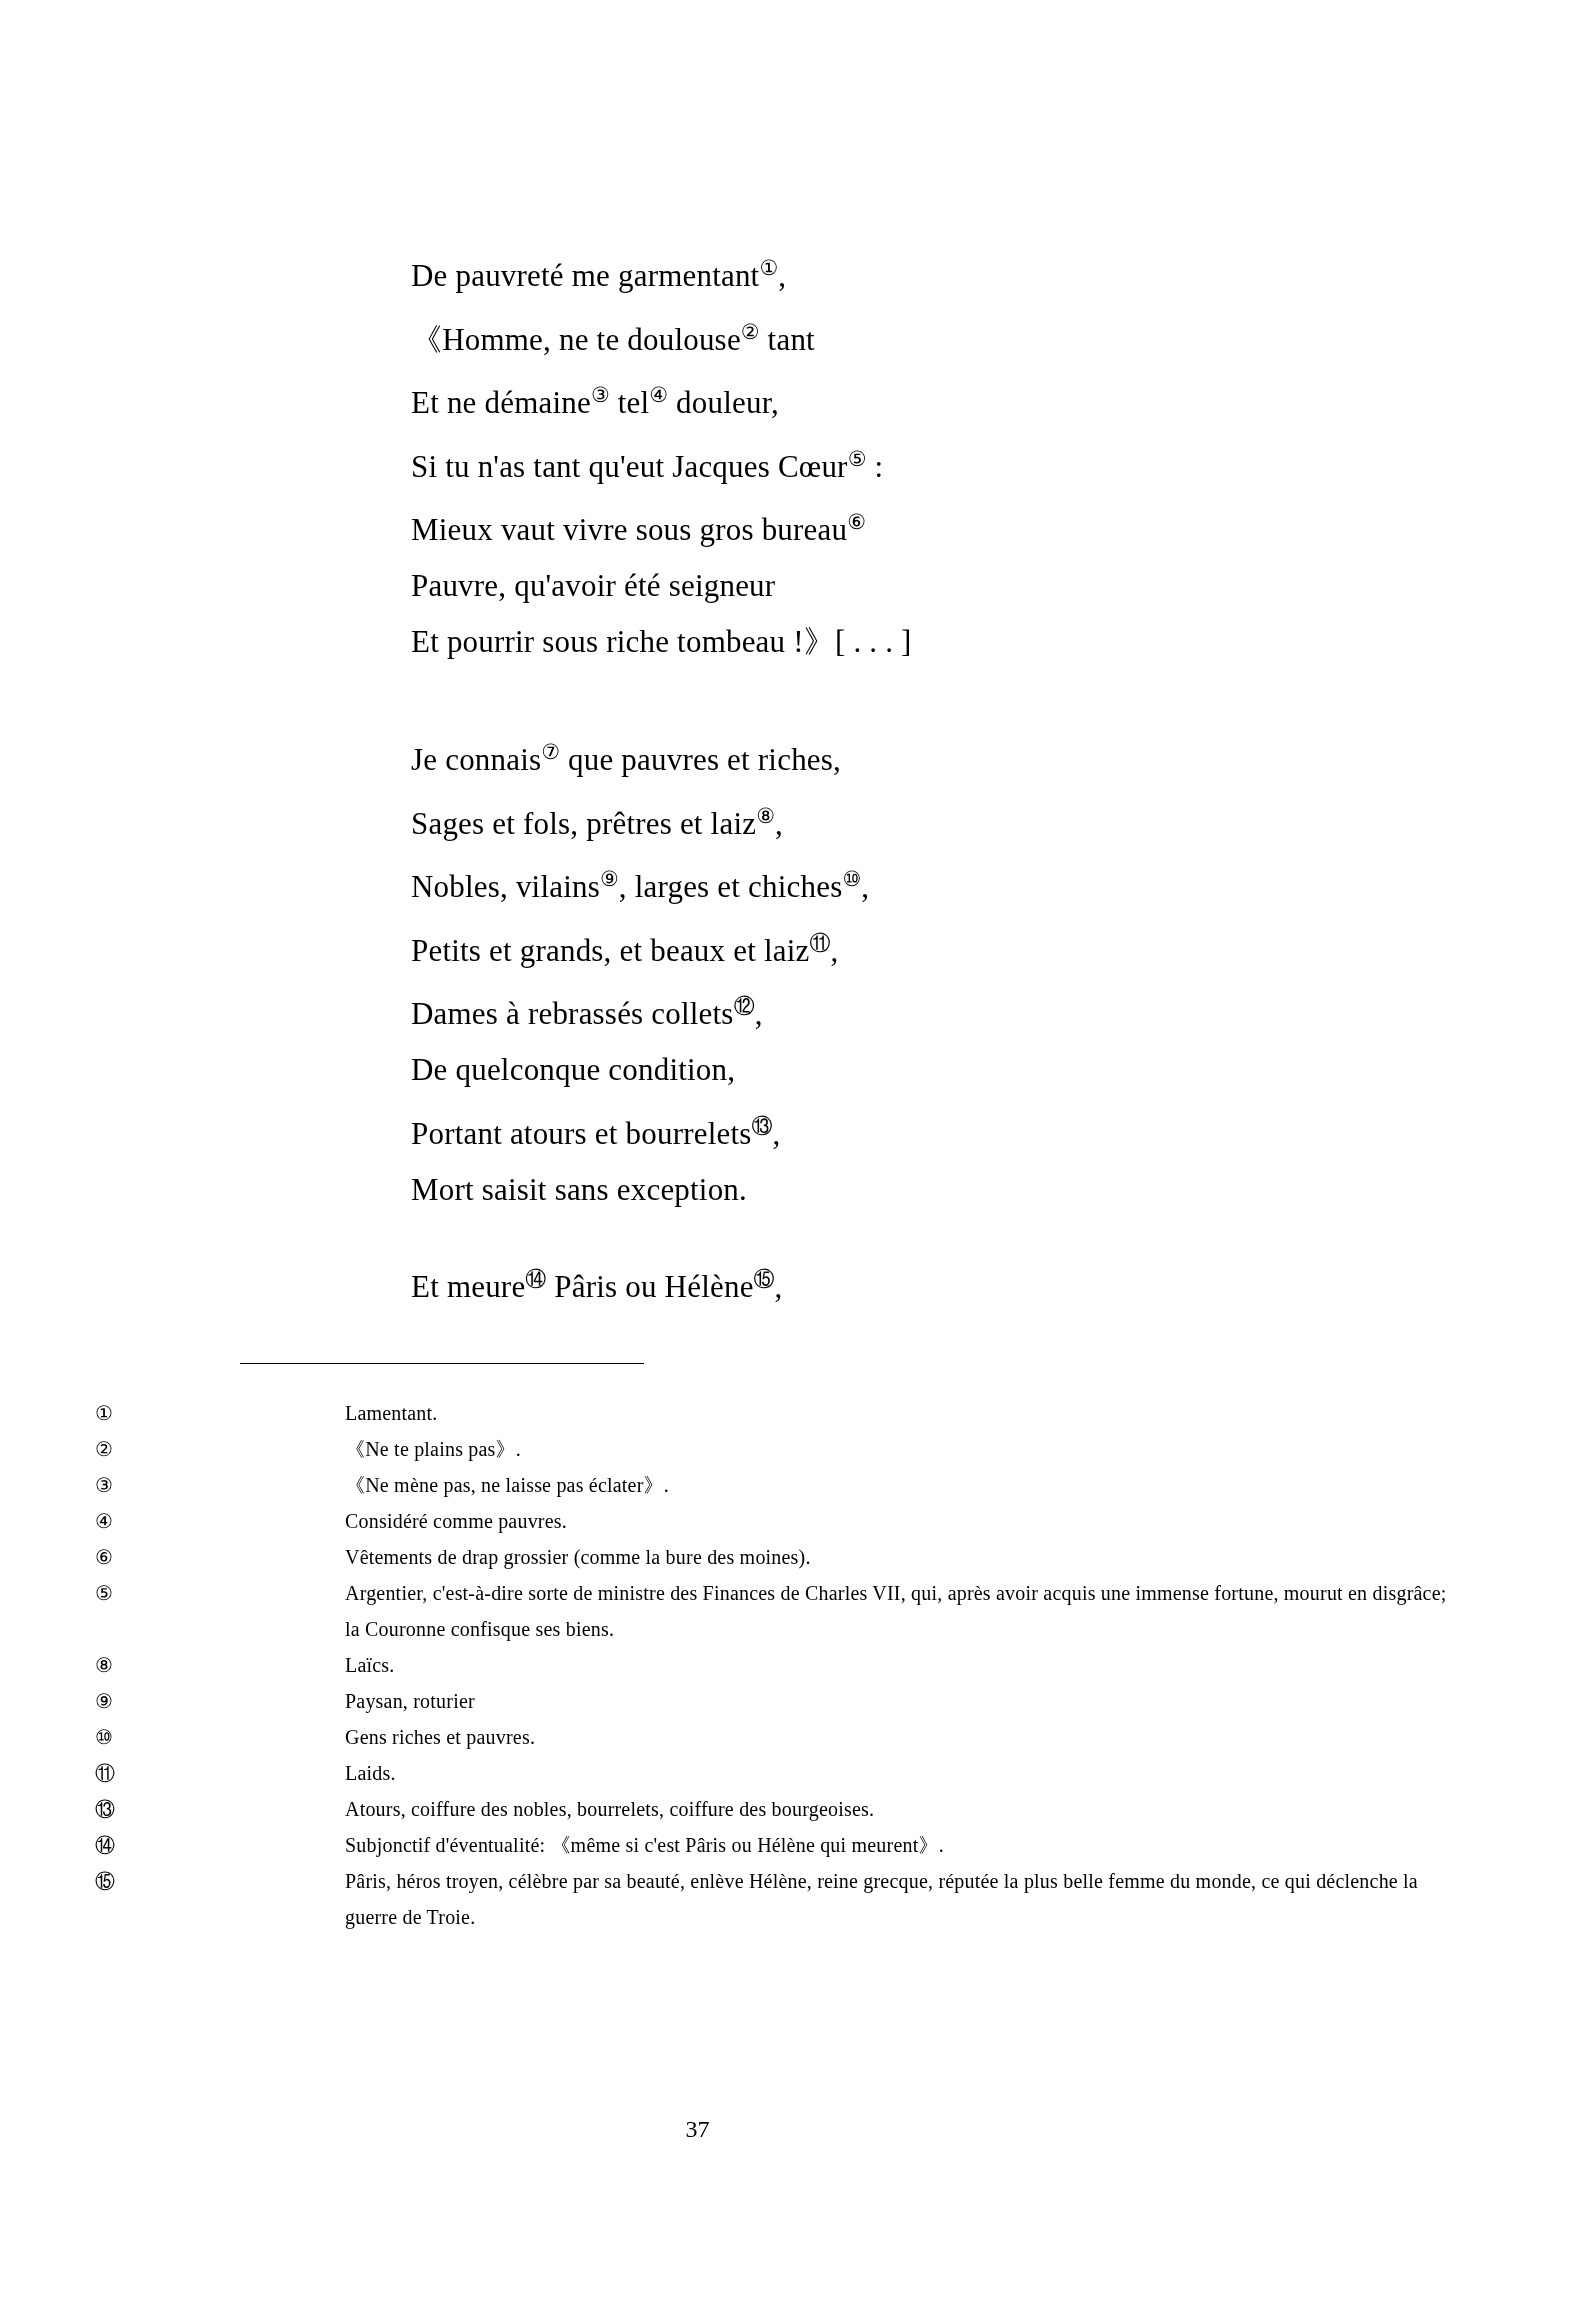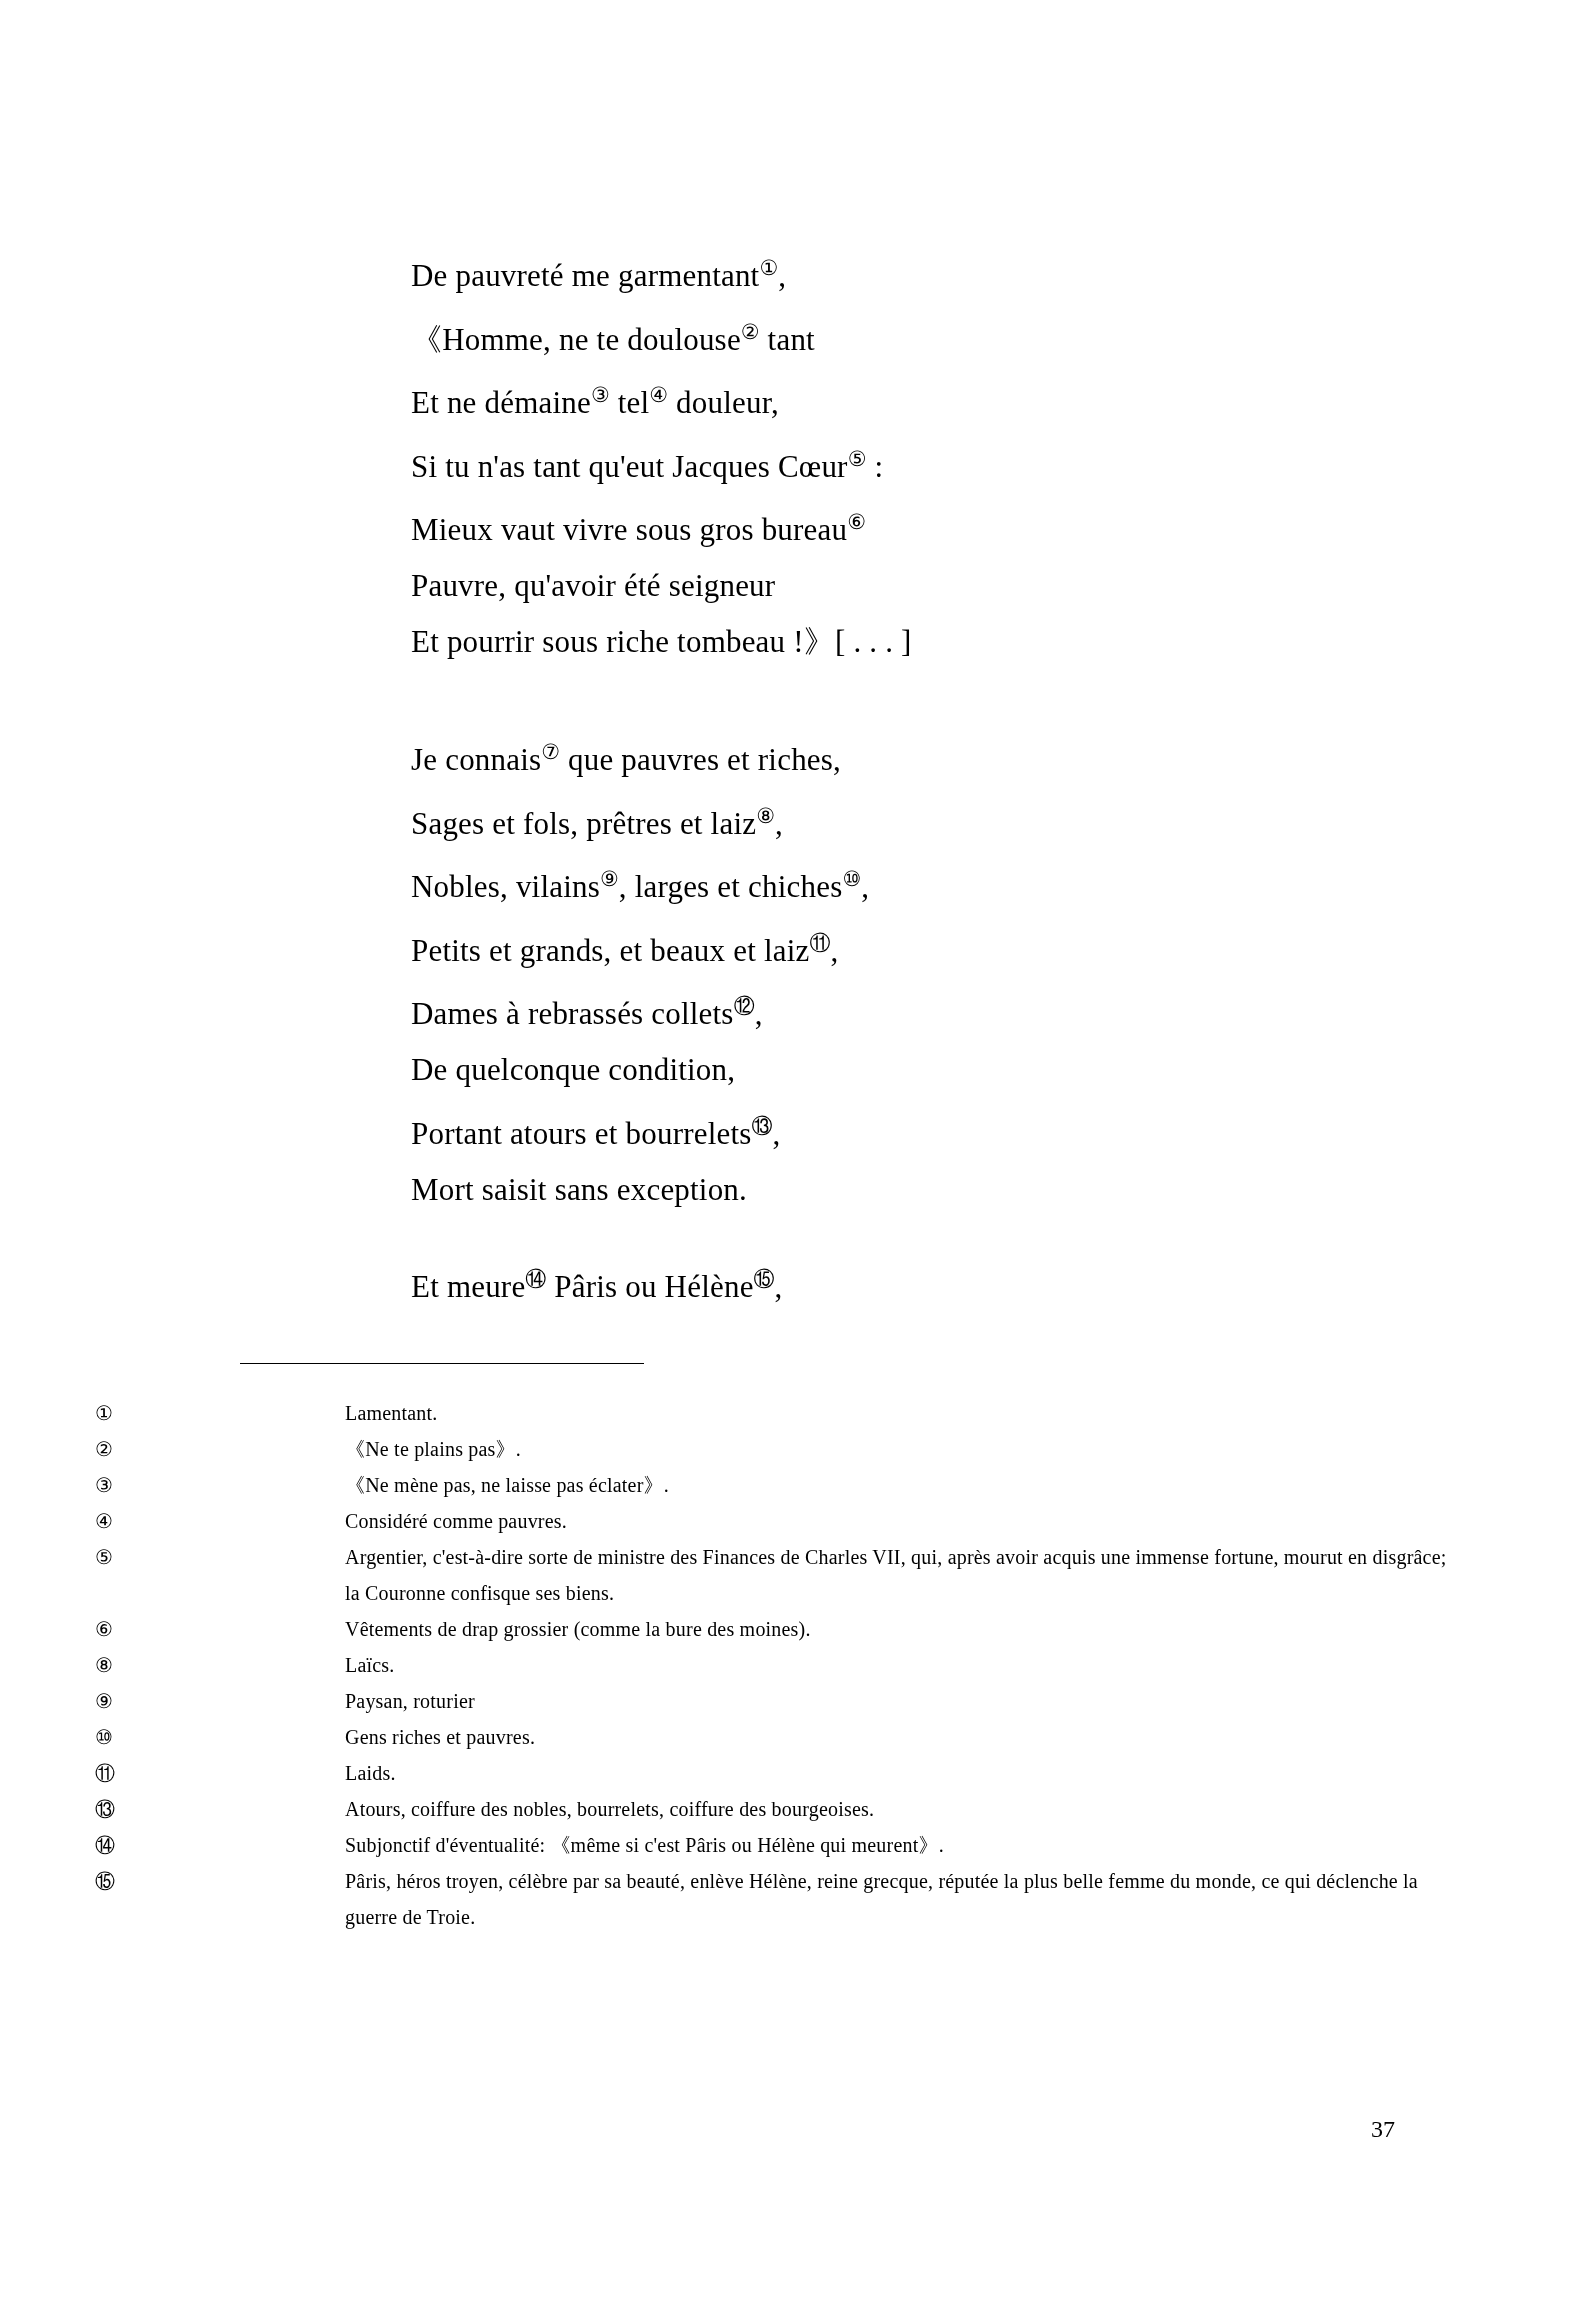--- a/index.html
+++ b/index.html
@@ -85,21 +85,21 @@
   }
   .note.wrap2 {
     text-indent: -125px;
     padding-left: 125px;
   }
   .folio {
     position: absolute;
     left: 0;
     top: 2116px;
     width: 1395px;
-    text-align: right;
+    text-align: center;
     font-size: 24px;
   }
 </style>
 </head>
 <body>
 
 <div class="page">
 
   <div class="verse-block" id="stanza1">
     <div class="verse-line"><span>De pauvreté me garmentant</span><span class="note-ref">①</span><span>,</span></div>
@@ -126,22 +126,22 @@
     <div class="verse-line"><span>Et meure</span><span class="note-ref">⑭</span><span> Pâris ou Hélène</span><span class="note-ref">⑮</span><span>,</span></div>
   </div>
 
   <div class="rule"></div>
 
   <div class="notes">
     <div class="note wrap"><span class="marker">①</span><span class="marker-indent"></span><span class="ntext">Lamentant.</span></div>
     <div class="note wrap"><span class="marker">②</span><span class="marker-indent"></span><span class="ntext">《Ne te plains pas》.</span></div>
     <div class="note wrap"><span class="marker">③</span><span class="marker-indent"></span><span class="ntext">《Ne mène pas, ne laisse pas éclater》.</span></div>
     <div class="note wrap"><span class="marker">④</span><span class="marker-indent"></span><span class="ntext">Considéré comme pauvres.</span></div>
+    <div class="note wrap"><span class="marker">⑥</span><span class="marker-indent"></span><span class="ntext">Vêtements de drap grossier (comme la bure des moines).</span></div>
     <div class="note wrap2" style="text-indent:-125px;padding-left:125px;"><span class="marker">⑤</span><span class="marker-indent"></span><span class="ntext">Argentier, c'est-à-dire sorte de ministre des Finances de Charles VII, qui, après avoir acquis une immense fortune, mourut en disgrâce; la Couronne confisque ses biens.</span></div>
-    <div class="note wrap"><span class="marker">⑥</span><span class="marker-indent"></span><span class="ntext">Vêtements de drap grossier (comme la bure des moines).</span></div>
     <div class="note wrap"><span class="marker">⑧</span><span class="marker-indent"></span><span class="ntext">Laïcs.</span></div>
     <div class="note wrap"><span class="marker">⑨</span><span class="marker-indent"></span><span class="ntext">Paysan, roturier</span></div>
     <div class="note wrap"><span class="marker">⑩</span><span class="marker-indent"></span><span class="ntext">Gens riches et pauvres.</span></div>
     <div class="note wrap"><span class="marker">⑪</span><span class="marker-indent"></span><span class="ntext">Laids.</span></div>
     <div class="note wrap"><span class="marker">⑬</span><span class="marker-indent"></span><span class="ntext">Atours, coiffure des nobles, bourrelets, coiffure des bourgeoises.</span></div>
     <div class="note wrap"><span class="marker">⑭</span><span class="marker-indent"></span><span class="ntext">Subjonctif d'éventualité: 《même si c'est Pâris ou Hélène qui meurent》.</span></div>
     <div class="note wrap2" style="text-indent:-125px;padding-left:125px;"><span class="marker">⑮</span><span class="marker-indent"></span><span class="ntext">Pâris, héros troyen, célèbre par sa beauté, enlève Hélène, reine grecque, réputée la plus belle femme du monde, ce qui déclenche la guerre de Troie.</span></div>
   </div>
 
   <div class="folio">37</div>

